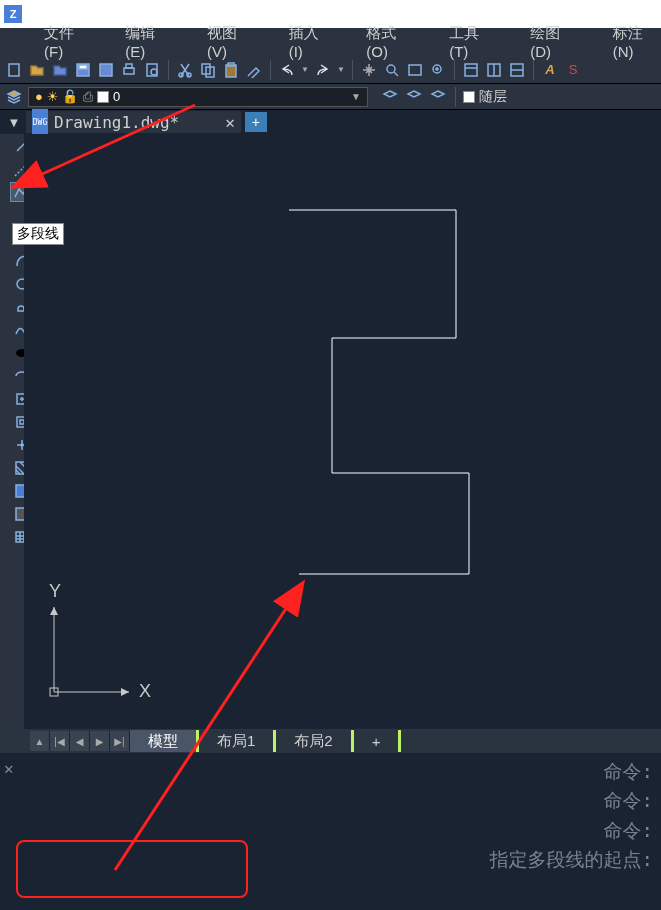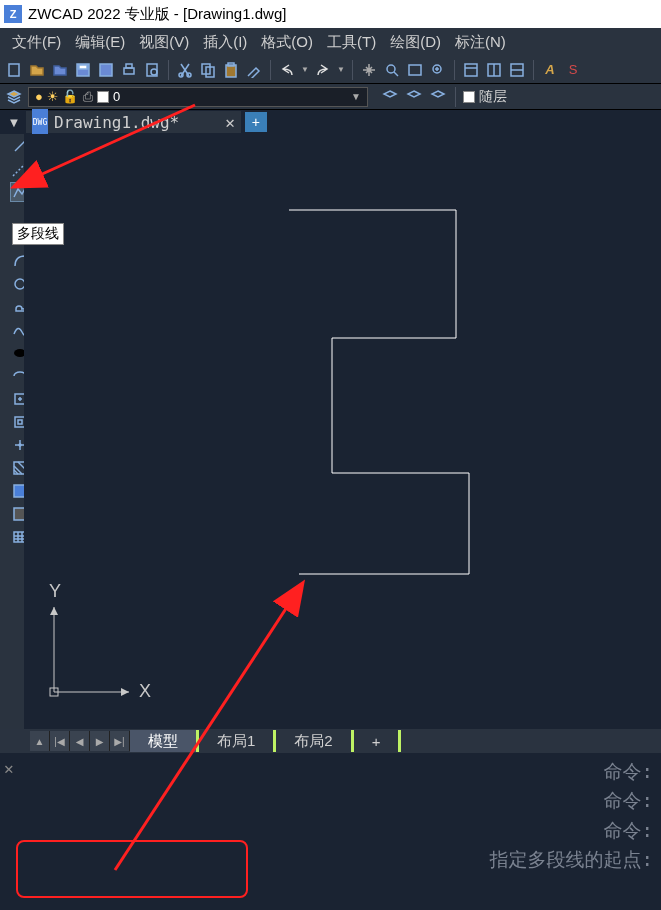--- a/index.html
+++ b/index.html
@@ -31,21 +31,21 @@
 }
 .menubar {
   height: 28px;
   background: #2a333f;
   display: flex;
   align-items: center;
   padding: 0 6px;
   gap: 2px;
   font-size: 15px;
 }
-.menubar span { padding: 2px 6px; cursor: pointer; }
+.menubar span { padding: 2px 6px; cursor: pointer; margin-left: 32px; }
 .toolbar {
   height: 28px;
   background: #2a333f;
   display: flex;
   align-items: center;
   padding: 0 4px;
   gap: 3px;
   border-bottom: 1px solid #000;
 }
 .tool-icon {
@@ -115,21 +115,21 @@
   width: 24px;
   background: #2a333f;
   display: flex;
   flex-direction: column;
   align-items: center;
   padding-top: 2px;
   gap: 3px;
 }
 .lefttools .lt {
   width: 20px; height: 20px;
-  display: flex; align-items: center; justify-content: center;
+  display: flex; align-items: center; justify-content: flex-end;
   cursor: pointer;
   position: relative;
   margin-left: 16px;
 }
 .lefttools .lt.active {
   background: #4a5968;
   border: 1px solid #6a8aa8;
 }
 .tooltip {
   position: absolute;
@@ -223,21 +223,20 @@
 .caret-down { font-size: 10px; color: #aaa; margin-left: auto; }
 .layer-right {
   display: flex; align-items: center; gap: 4px; margin-left: 8px;
 }
 </style>
 </head>
 <body>
 
 <div class="titlebar">
   <div class="logo">Z</div>
-  <span>ZWCAD 2022 专业版 - [Drawing1.dwg]</span>
 </div>
 
 <div class="menubar">
   <span>文件(F)</span>
   <span>编辑(E)</span>
   <span>视图(V)</span>
   <span>插入(I)</span>
   <span>格式(O)</span>
   <span>工具(T)</span>
   <span>绘图(D)</span>

